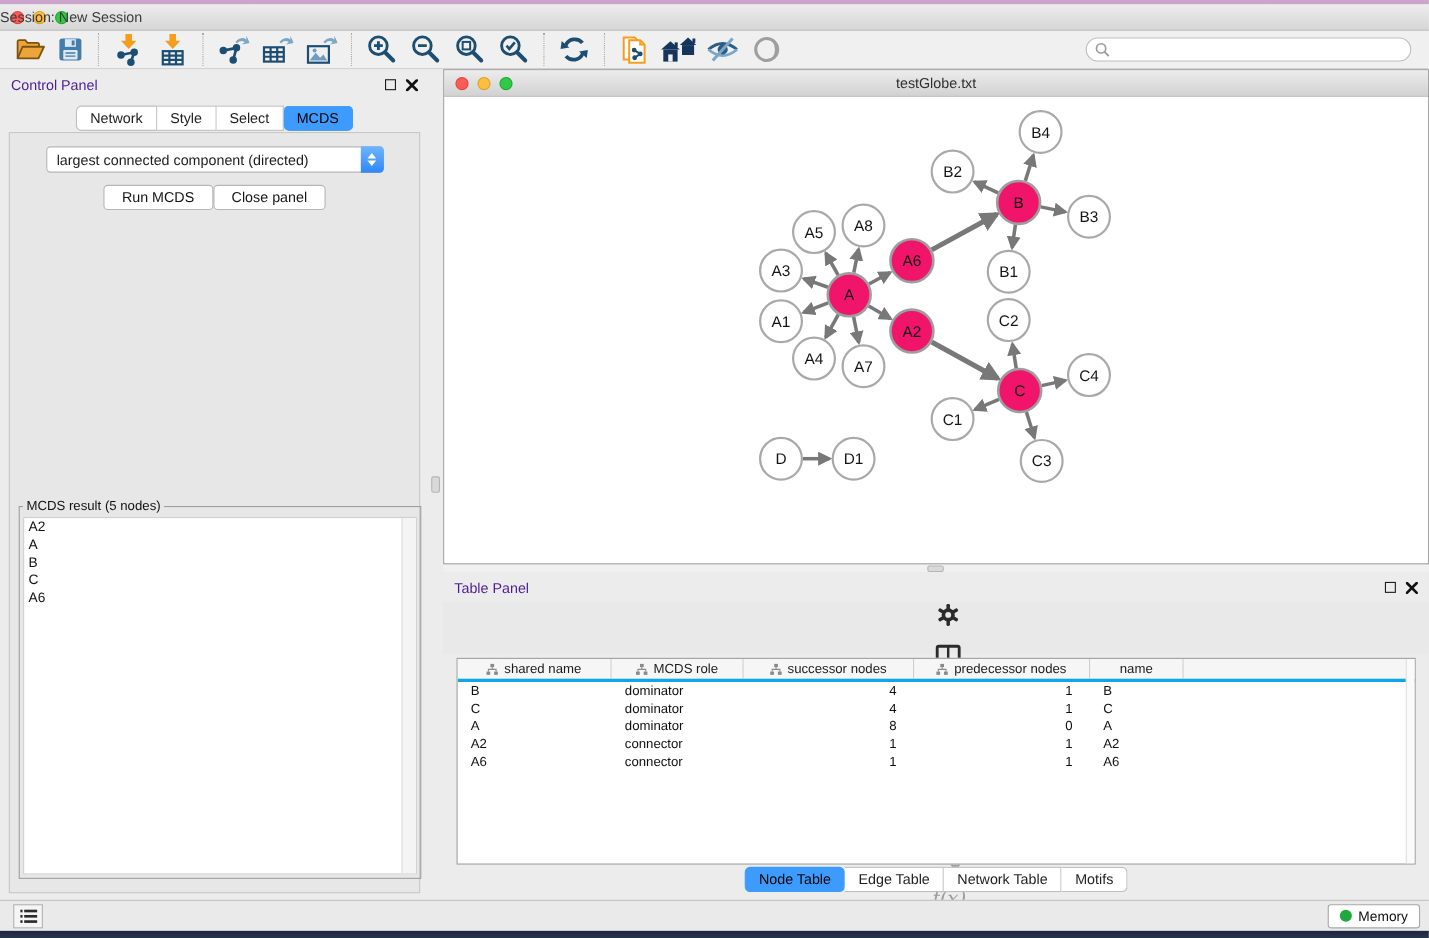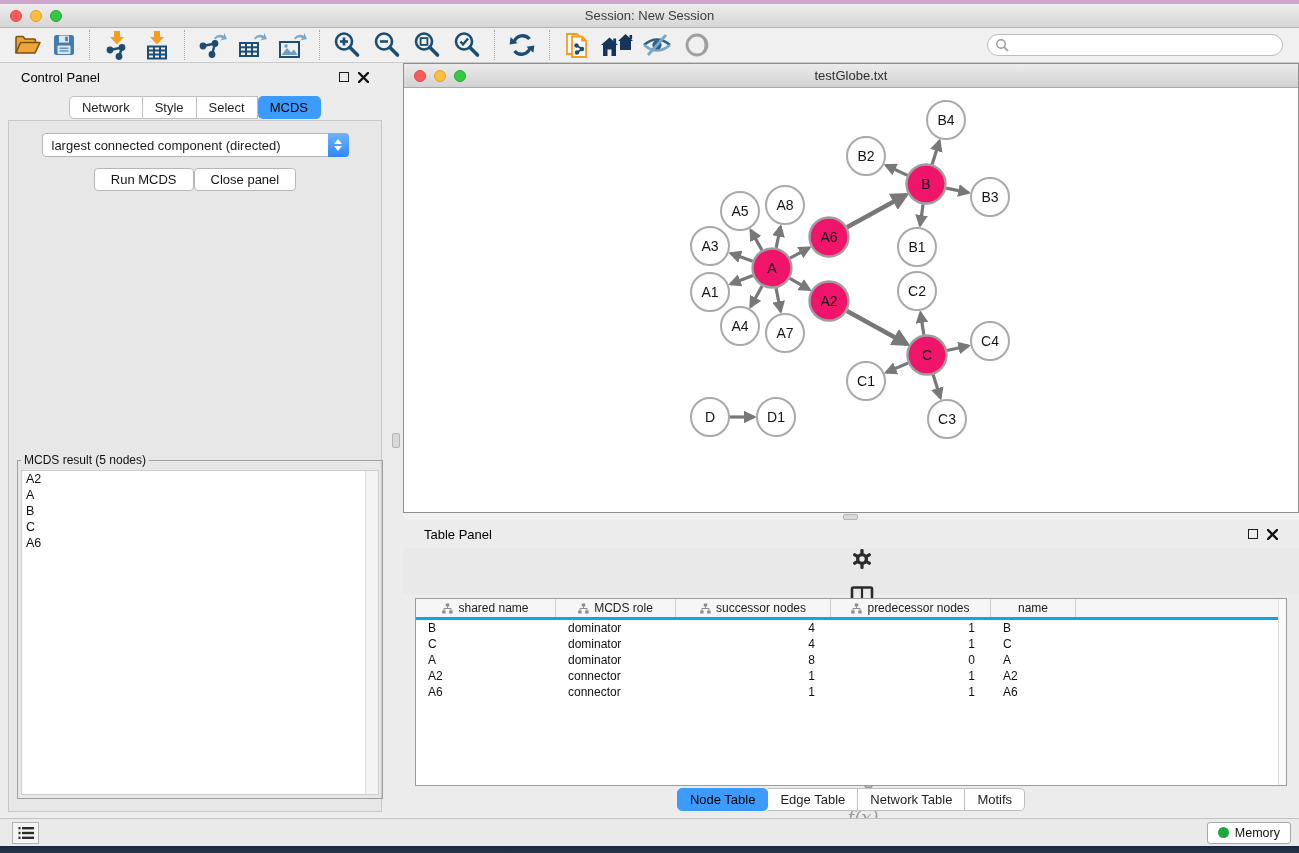--- a/index.html
+++ b/index.html
@@ -12,35 +12,35 @@
 
   
   #titlebar { position:absolute; left:0; top:4px; width:1299px; height:24px;
     background:linear-gradient(#ededed,#d6d6d6); border-bottom:1px solid #b4b4b4;
     display:flex; align-items:center; }
   .lights { display:flex; gap:8px; margin-left:10px; }
   .light { width:12px; height:12px; border-radius:50%; }
   .light.red    { background:#fc5b57; border:1px solid #e2463f; }
   .light.yellow { background:#fdbe41; border:1px solid #dfa023; }
   .light.green  { background:#34c84a; border:1px solid #1eab29; }
-  #titlebar .title { position:absolute; left:0; right:0; text-align:center; font-size:13px; color:#3c3c3c; }
+  #titlebar .title { position:absolute; left:0; right:0; text-align:left; font-size:13px; color:#3c3c3c; }
 
   
   #toolbar { position:absolute; left:0; top:28px; width:1299px; height:35px; background:#f0f0f0;
     border-bottom:1px solid #cbcbcb; display:flex; align-items:center; padding:0 10px; }
   .tbtn { width:40px; height:32px; display:flex; align-items:center; justify-content:center; cursor:default; }
   .tbtn.narrow { width:36px; }
   .tsep { width:1px; height:30px; margin:0 7px; border-left:1px dotted #a8a8a8; }
   #search-box { margin-left:auto; margin-right:6px; width:296px; height:22px; background:#fff;
     border:1px solid #bdbdbd; border-radius:12px; display:flex; align-items:center; padding-left:7px; }
   #search-box input { border:none; outline:none; flex:1; height:18px; font-size:12px; background:transparent; }
 
   
   #control-panel { position:absolute; left:0; top:63px; width:390px; height:755px; background:#ececec; }
-  .panel-header { height:28px; display:flex; align-items:center; padding:0 21px; font-size:13px; color:#000000; }
+  .panel-header { height:28px; display:flex; align-items:center; padding:0 10px; font-size:13px; color:#4c1d95; }
   .panel-header .ph-icons { margin-left:auto; display:flex; gap:9px; align-items:center; }
   .float-icon { width:10px; height:10px; border:1.6px solid #1c1c1c; display:inline-block; }
   .close-x { font-size:13px; font-weight:bold; color:#111; line-height:10px; }
 
   .seg { display:inline-flex; }
   .seg .tab { background:#fff; border:1px solid #bfbfbf; border-left:none; padding:3px 12px;
     font-size:13px; color:#1e1e1e; cursor:default; }
   .seg .tab:first-child { border-left:1px solid #bfbfbf; border-radius:5px 0 0 5px; }
   .seg .tab:last-child  { border-radius:0 5px 5px 0; }
   .seg .tab.active { background:#3d9bfd; border-color:#3d9bfd; color:#000000; border-radius:5px; }

